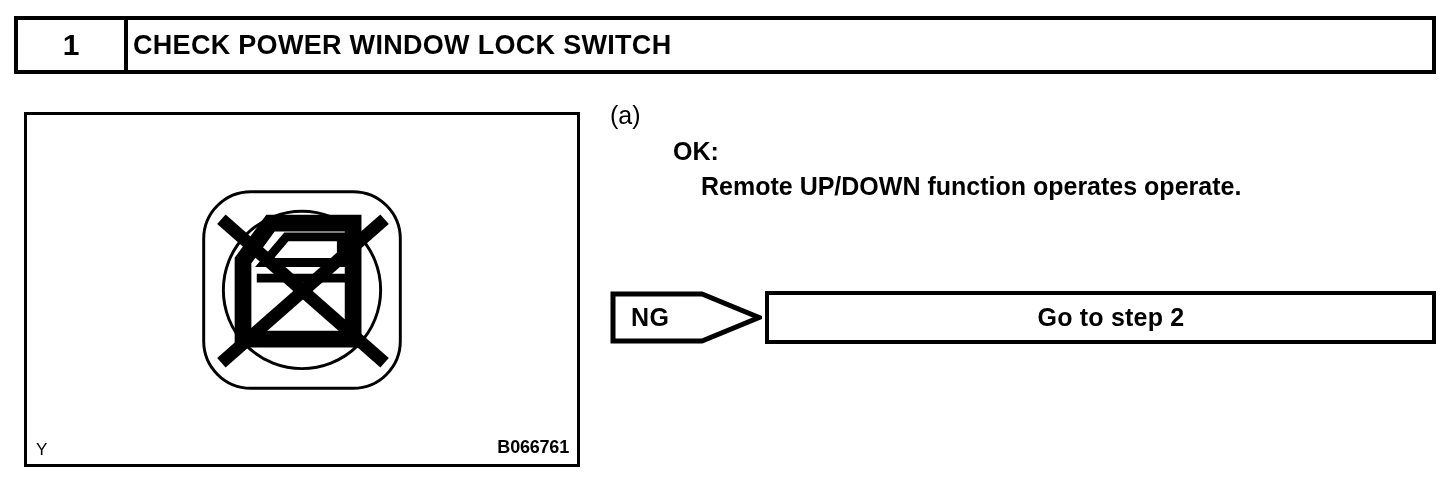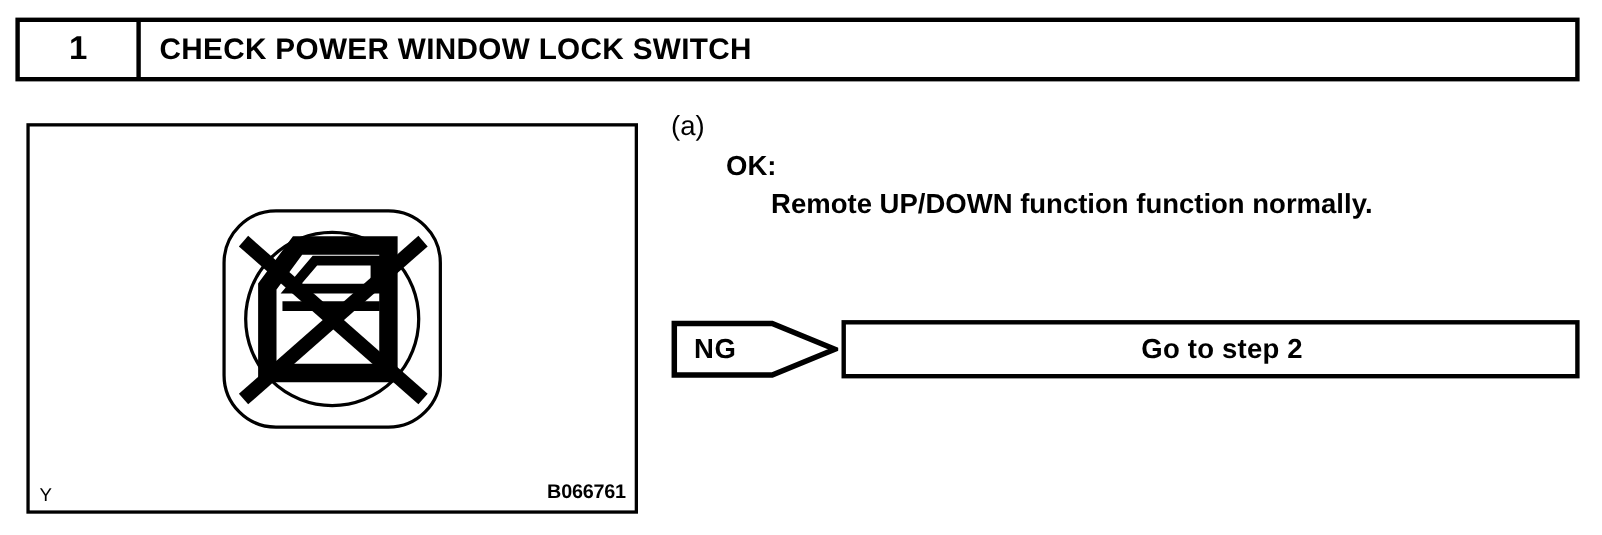--- a/index.html
+++ b/index.html
@@ -40,21 +40,21 @@
   .step-number-cell .num {
     font-size: 30px;
     font-weight: bold;
     line-height: 1;
     letter-spacing: 0px;
   }
   .step-title-cell {
     flex: 1;
     display: flex;
     align-items: center;
-    padding-left: 17px;
+    padding-left: 5px;
   }
   .step-title-cell .title {
     font-size: 27px;
     font-weight: bold;
     letter-spacing: 0.3px;
     white-space: nowrap;
   }
 
   
   .figure-panel {
@@ -110,21 +110,21 @@
     line-height: 35px;
   }
   .instruction-text {
     flex: 1;
     font-size: 25px;
     line-height: 35px;
     max-width: 730px;
   }
   .ok-label {
     margin-top: 1px;
-    margin-left: 50px;
+    margin-left: 63px;
     font-size: 25px;
     font-weight: bold;
     line-height: 34px;
   }
   .ok-value {
     margin-left: 91px;
     font-size: 25px;
     font-weight: bold;
     line-height: 36px;
     white-space: nowrap;
@@ -210,21 +210,21 @@
 
   <span class="figure-caption-left">Y</span>
   <span class="figure-caption-right">B066761</span>
 </div>
 
 <div class="instructions">
   <div class="instruction-row">
     <span class="instruction-marker">(a)</span>
   </div>
   <div class="ok-label">OK:</div>
-  <div class="ok-value">Remote UP/DOWN function function normally.</div>
+  <div class="ok-value">Remote UP/DOWN function operates operate.</div>
 </div>
 
 <div class="result-row">
   <div class="ng-arrow">
     <svg width="152" height="53" viewBox="0 0 152 53">
       <polygon points="3,3 92,3 149,26.5 92,50 3,50" fill="#ffffff" stroke="#000000" stroke-width="5" stroke-linejoin="miter"></polygon>
     </svg>
     <span class="ng-label">NG</span>
   </div>
   <div class="result-box">

